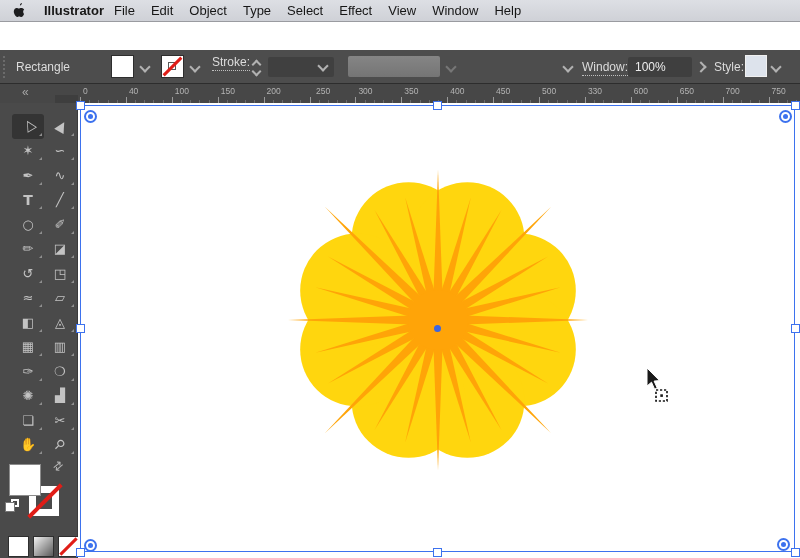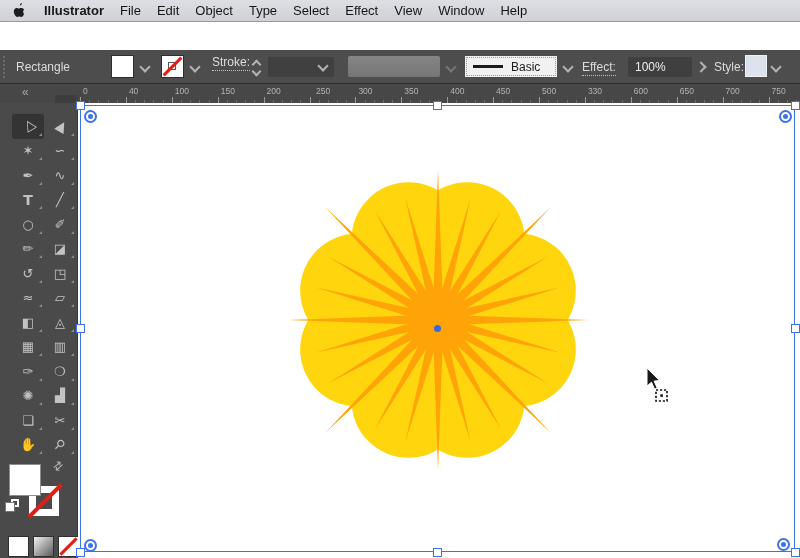--- a/index.html
+++ b/index.html
@@ -5,21 +5,21 @@
   html,body{margin:0;padding:0;background:#222;}
   #page{position:relative;width:800px;height:558px;overflow:hidden;
         font-family:"Liberation Sans","DejaVu Sans",sans-serif;
         background:#fff;user-select:none;}
   
   .menubar{position:absolute;left:0;top:0;width:800px;height:22px;
            background:linear-gradient(#dddfe4,#cfd1d7);display:flex;align-items:center;
            font-size:13px;color:#161616;border-bottom:1px solid #9a9ba0;box-sizing:border-box;}
   .apple{margin:0 10px 0 13px;display:flex;align-items:center;}
   .mitem{margin:0 8px;white-space:nowrap;}
-  .mitem.strong{font-weight:bold;margin-right:8px;}
+  .mitem.strong{font-weight:bold;margin-right:2px;}
   
   .appbar{position:absolute;left:0;top:22px;width:800px;height:28px;background:#3e3e3e;
           border-bottom:1px solid #2a2a2a;box-sizing:border-box;}
   .home-ic{position:absolute;left:9px;top:5px;}
   .appbar-sep{position:absolute;left:33px;top:4px;height:19px;border-left:1px dotted #6a6a6a;}
   .ws-ic{position:absolute;left:44px;top:7px;width:18px;height:14px;}
   .ws-ic div{position:absolute;background:#a9a9a9;}
   .ws-a{left:0;top:0;width:8px;height:14px;}
   .ws-b{left:10px;top:0;width:8px;height:6px;}
   .ws-c{left:10px;top:8px;width:8px;height:6px;}
@@ -151,27 +151,23 @@
       <span class="chev up" data-name="stepper-up-icon"></span>
       <span class="chev dn" data-name="stepper-down-icon"></span>
     </span>
     <span class="weight-dd" data-name="stroke-weight-dropdown">
       <span class="chev" data-name="stroke-weight-chevron-icon"></span>
     </span>
 
     <span class="profile-dd" data-name="width-profile-dropdown"></span>
     <span class="chev dim profile-chev" data-name="width-profile-chevron-icon"></span>
 
-    <span class="brush-dd" data-name="brush-definition-dropdown">
-      <span class="brush-line" data-name="brush-stroke-preview-icon"></span>
-      <span data-name="brush-name">Basic</span>
-    </span>
     <span class="chev brush-chev" data-name="brush-definition-chevron-icon"></span>
 
-    <span class="opacity-lbl lbl-underline" data-name="opacity-label">Effect:</span>
+    <span class="opacity-lbl lbl-underline" data-name="opacity-label">Window:</span>
     <span class="opacity-field" data-name="opacity-input">100%</span>
     <span class="chev opacity-arrow" data-name="opacity-arrow-icon"></span>
 
     <span class="style-lbl" data-name="style-label">Style:</span>
     <span class="style-swatch" data-name="style-swatch"></span>
     <span class="chev style-chev" data-name="style-chevron-icon"></span>
   </div>
 
   <div class="toolhead" data-name="toolbar-header">
     <span class="collapse" data-name="toolbar-collapse-icon">«</span>

